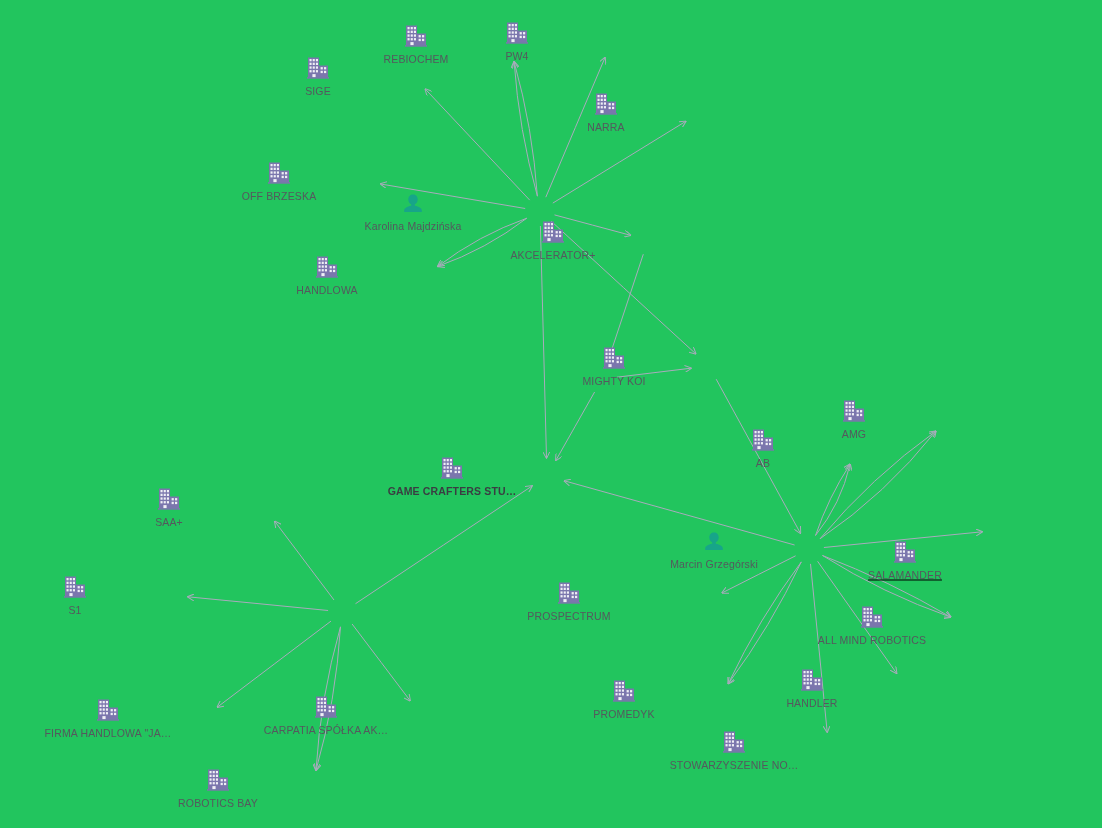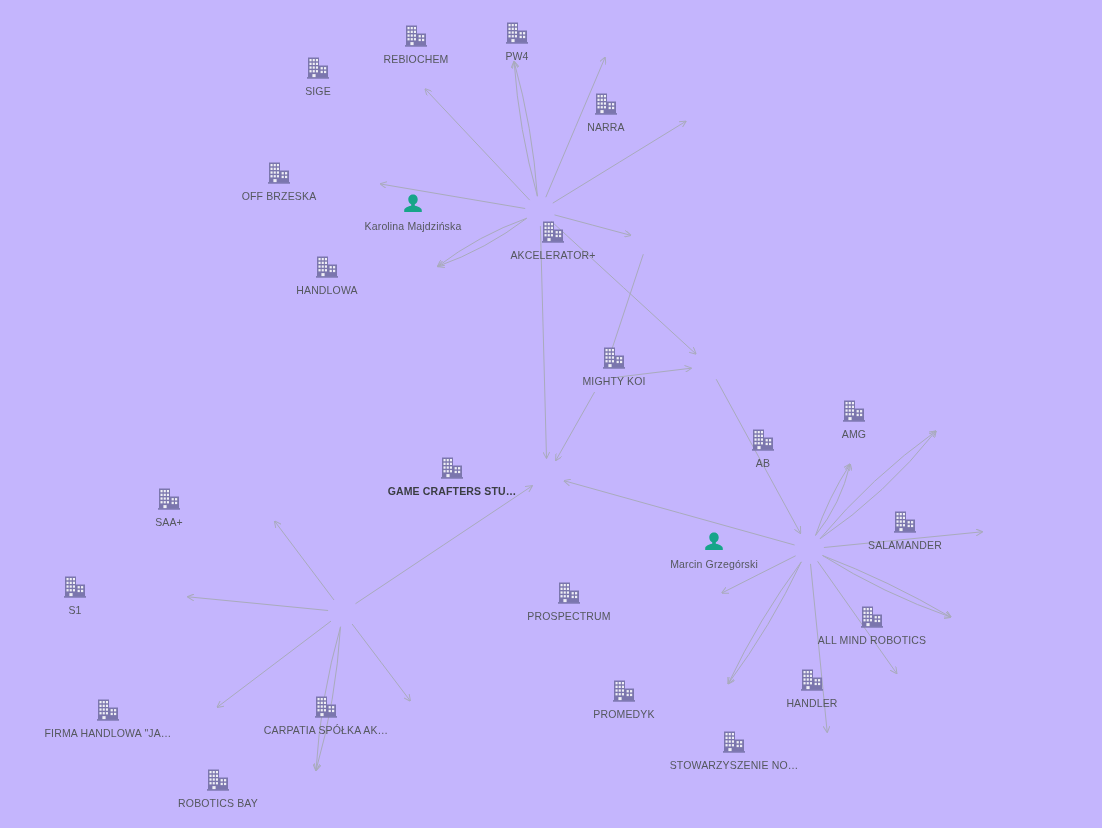--- a/index.html
+++ b/index.html
@@ -10,21 +10,21 @@
   body {
     width: 1102px;
     height: 828px;
     overflow: hidden;
     font-family: "Liberation Sans", sans-serif;
   }
   #graph-canvas {
     position: relative;
     width: 1102px;
     height: 828px;
-    background: #c4b5fd;
+    background: #22c55e;
   }
   #edge-layer {
     position: absolute;
     top: 0;
     left: 0;
     width: 1102px;
     height: 828px;
   }
   #node-layer {
     position: absolute;
@@ -411,21 +411,21 @@
             <rect x="7.7" y="14.600000000000001" width="2.1" height="2.3" fill="#efeff5"></rect>
             <rect x="10.9" y="14.600000000000001" width="2.1" height="2.3" fill="#efeff5"></rect>
             <rect x="15.6" y="11.6" width="2.2" height="2.3" fill="#efeff5"></rect>
             <rect x="19" y="11.6" width="2.2" height="2.3" fill="#efeff5"></rect>
             <rect x="15.6" y="15.3" width="2.2" height="2.3" fill="#efeff5"></rect>
             <rect x="19" y="15.3" width="2.2" height="2.3" fill="#efeff5"></rect>
             <rect x="7.4" y="18.6" width="3.2" height="3" fill="#efeff5"></rect>
           </svg></span>
         <span class="node-label">SAA+</span>
       </div>
-      <div class="node" style="left: 1000px; top: 530px;">
+      <div class="node" style="left: 1000px; top: 560px; text-decoration: underline;">
         <span class="node-icon"><svg width="26" height="26" viewBox="0 0 26 26" xmlns="http://www.w3.org/2000/svg">
             <rect x="3" y="2" width="11" height="20" fill="#7b76ad"></rect>
             <rect x="14" y="10" width="9" height="12" fill="#7b76ad"></rect>
             <rect x="2" y="21.6" width="22" height="1.6" fill="#7b76ad"></rect>
             <rect x="4.5" y="3.5" width="2.1" height="2.3" fill="#efeff5"></rect>
             <rect x="7.7" y="3.5" width="2.1" height="2.3" fill="#efeff5"></rect>
             <rect x="10.9" y="3.5" width="2.1" height="2.3" fill="#efeff5"></rect>
             <rect x="4.5" y="7.2" width="2.1" height="2.3" fill="#efeff5"></rect>
             <rect x="7.7" y="7.2" width="2.1" height="2.3" fill="#efeff5"></rect>
             <rect x="10.9" y="7.2" width="2.1" height="2.3" fill="#efeff5"></rect>

